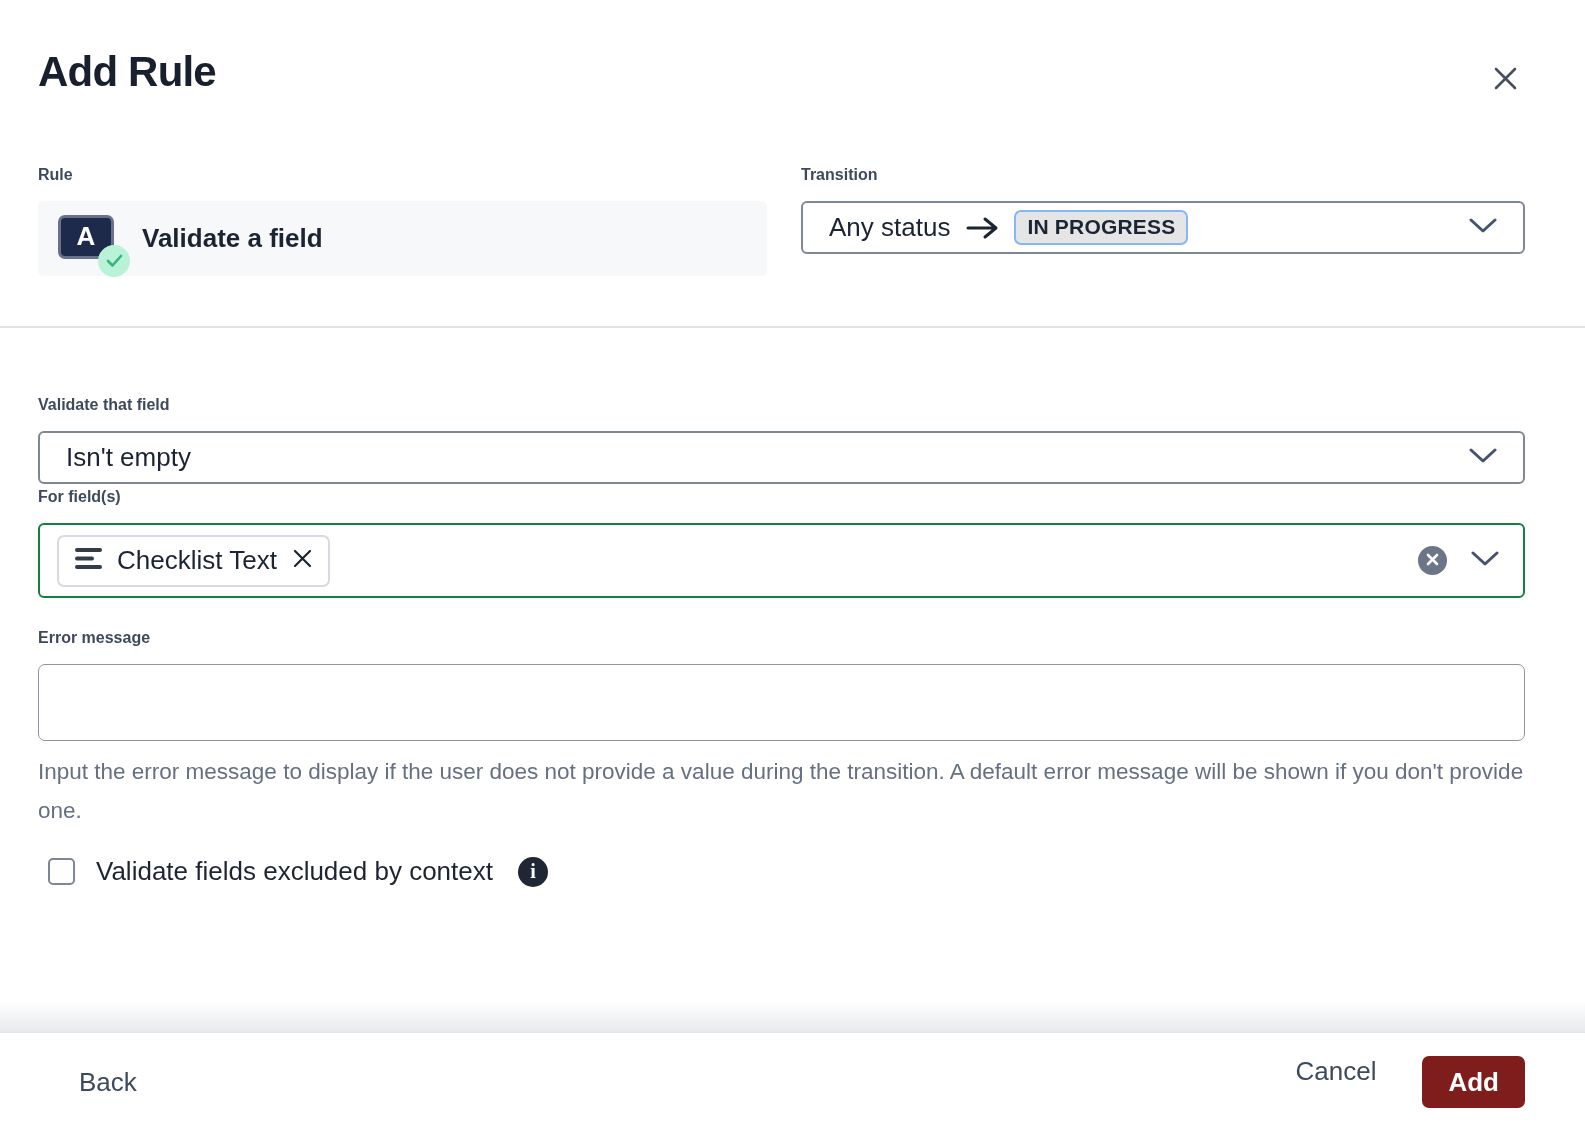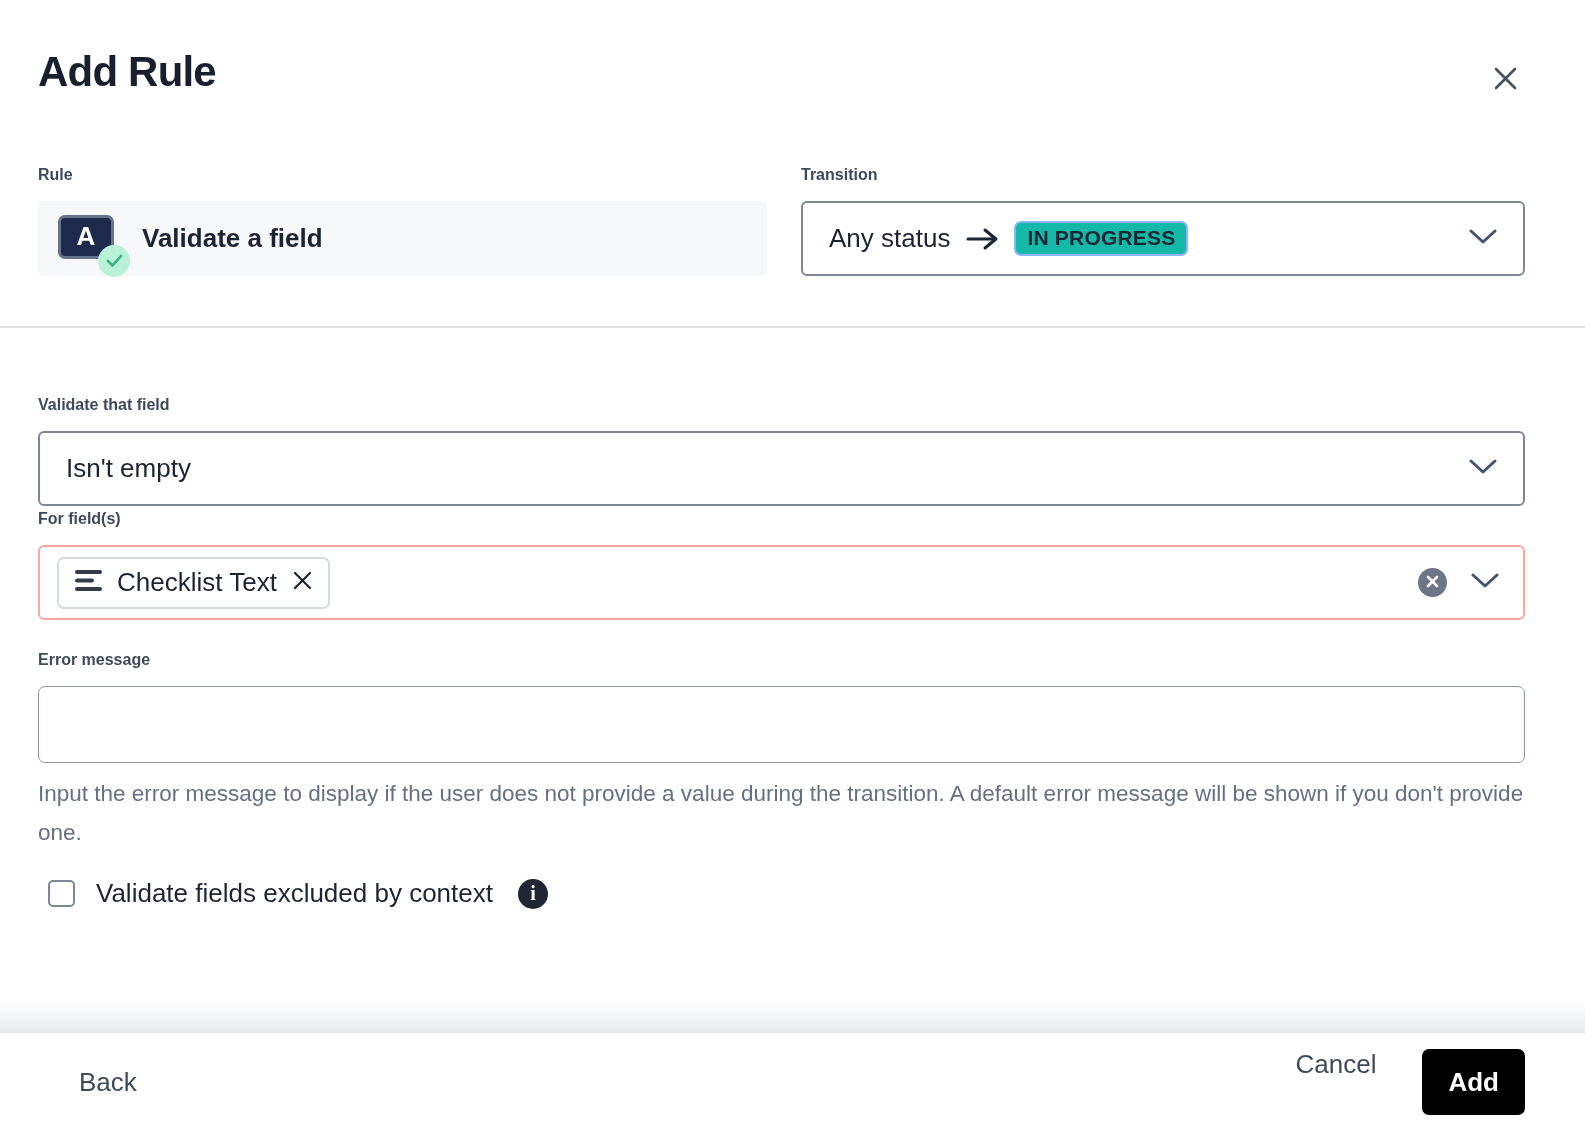--- a/index.html
+++ b/index.html
@@ -23,36 +23,36 @@
   .rule-card { height:75px; background:#f7f8f9; border-radius:5px; display:flex;
     align-items:center; padding:0 20px; gap:24px; }
   .rule-icon-wrap { position:relative; width:60px; height:48px; }
   .rule-icon { width:56px; height:44px; background:#1d2a4c; border:3px solid #66738a;
     border-radius:7px; display:flex; align-items:center; justify-content:center;
     color:#ffffff; font-size:26px; font-weight:800; }
   .check-badge { position:absolute; right:-12px; bottom:-14px; width:32px; height:32px;
     border-radius:50%; background:#b9f2d6; display:flex; align-items:center; justify-content:center; }
   .rule-name { font-size:26px; font-weight:700; color:#1a2433; }
 
-  .select { height:75px; border:2px solid #7d8795; border-radius:6px; background:#fff;
+  .select { height:53px; border:2px solid #7d8795; border-radius:6px; background:#fff;
     display:flex; align-items:center; padding:0 26px; cursor:pointer; }
   .select .grow { flex:1; display:flex; align-items:center; }
   .select-text { font-size:26px; color:#1a2433; }
   .arrow-icon { margin:0 14px 0 16px; display:flex; align-items:center; }
   .status-badge { border:2.5px solid #88b5fa; border-radius:7px; padding:3px 11px 4px;
-    font-size:21px; font-weight:700; letter-spacing:0.2px; color:#1a2433; background:#14b8a6; }
+    font-size:21px; font-weight:700; letter-spacing:0.2px; color:#1a2433; background:#e5e5e5; }
 
   .divider { margin-top:50px; height:2px; background:#e1e2e5; width:100%; }
 
   .body-section { padding:0 60px 0 38px; }
   .mt-64 { margin-top:64px; }
   .mt-28 { }
   .mt-27 { margin-top:27px; }
 
-  .multiselect { height:75px; border:2px solid #fca5a5; border-radius:6px; background:#fff;
+  .multiselect { height:75px; border:2px solid #15803d; border-radius:6px; background:#fff;
     display:flex; align-items:center; padding:0 24px 0 17px; }
   .chip { height:52px; border:2px solid #d6dae1; border-radius:7px; background:#fff;
     display:flex; align-items:center; gap:15px; padding:0 15px 0 16px; }
   .chip-label { font-size:26px; color:#1a2433; }
   .chip-x { font-size:24px; color:#1a2433; cursor:pointer; line-height:1; }
   .ms-right { margin-left:auto; display:flex; align-items:center; gap:24px; }
   .clear-circle { width:29px; height:29px; border-radius:50%; background:#6c7686;
     display:flex; align-items:center; justify-content:center; cursor:pointer; }
 
   .textarea { width:100%; height:77px; border:1.5px solid #8b95a5; border-radius:7px;
@@ -70,21 +70,21 @@
 
   .footer-shadow { position:absolute; left:0; right:0; bottom:114px; height:32px;
     background:linear-gradient(to bottom, rgba(23,43,77,0) 0%, rgba(23,43,77,0.10) 96%, rgba(23,43,77,0.14) 100%); }
   .footer { position:absolute; left:15px; right:0; bottom:0; height:114px; background:#fff;
     display:flex; align-items:center; justify-content:space-between; padding:0 60px 16px 64px; }
   .back-btn { font-size:26px; color:#3d4a5c; background:none; border:none; cursor:pointer;
     font-family:"Liberation Sans", sans-serif; }
   .footer-right { display:flex; align-items:flex-start; gap:46px; }
   .cancel-btn { font-size:26px; color:#3d4a5c; background:none; border:none; cursor:pointer;
     font-family:"Liberation Sans", sans-serif; }
-  .add-btn { min-width:97px; height:66px; background:#000000; color:#fff; border:none;
+  .add-btn { min-width:97px; height:52px; background:#7f1d1d; color:#fff; border:none;
     border-radius:7px; font-size:26px; font-weight:700; cursor:pointer; padding:0 26px;
     font-family:"Liberation Sans", sans-serif; }
 </style>
 </head>
 <body>
 
 <div class="modal">
 
   <div class="header">
     <div class="title">Add Rule</div>

